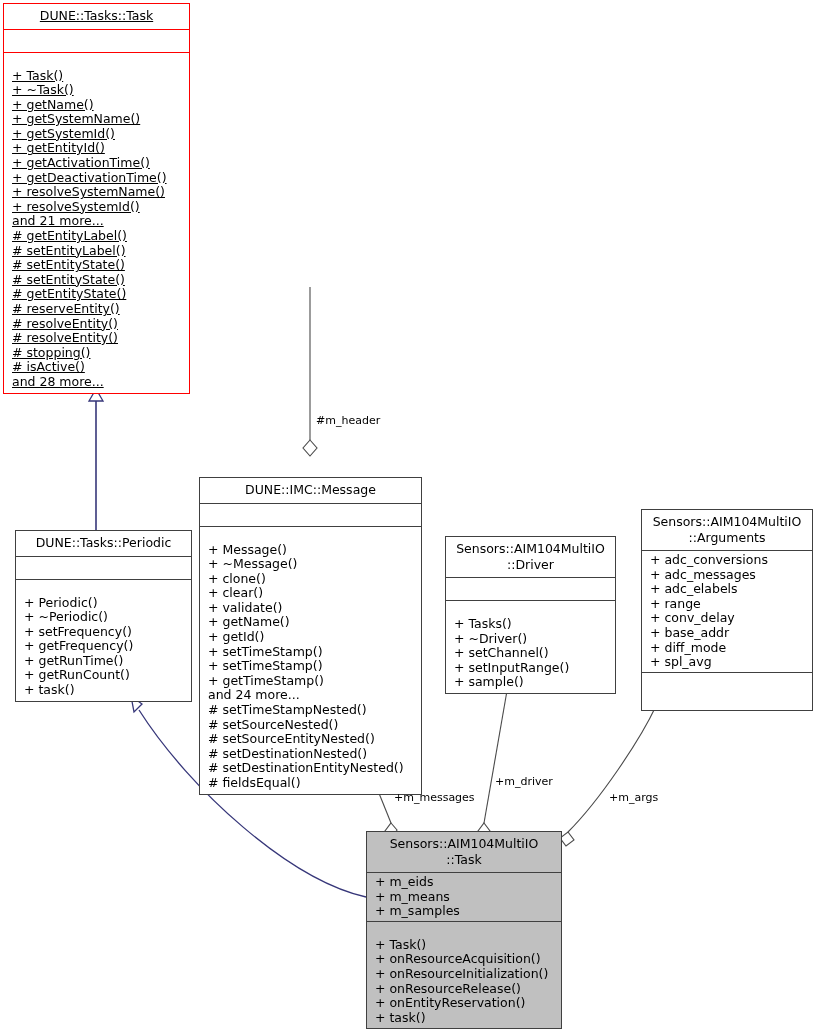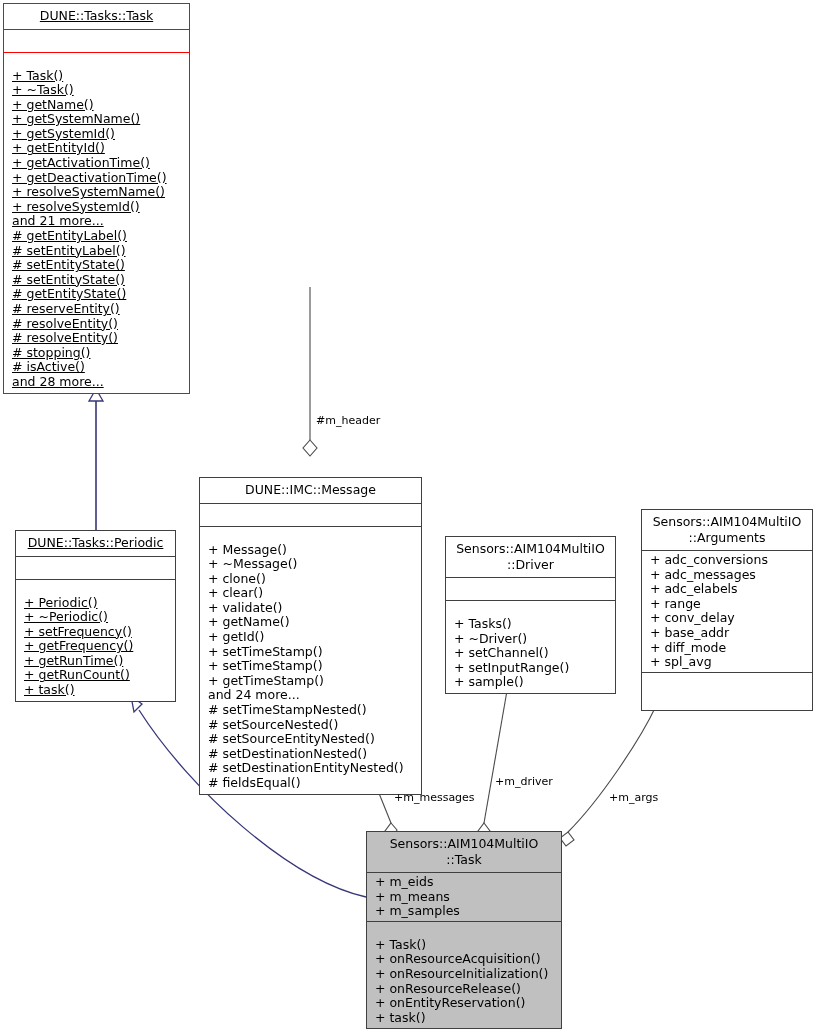--- a/index.html
+++ b/index.html
@@ -196,21 +196,21 @@
         <div class="member">and 24 more...</div>
         <div class="member"># setTimeStampNested()</div>
         <div class="member"># setSourceNested()</div>
         <div class="member"># setSourceEntityNested()</div>
         <div class="member"># setDestinationNested()</div>
         <div class="member"># setDestinationEntityNested()</div>
         <div class="member"># fieldsEqual()</div>
       </div>
   </div>
 
-  <div class="uml-class" style="left:15px; top:530px; width:161px;text-decoration:underline;">
+  <div class="uml-class" style="left:15px; top:530px; width:177px;">
     <div class="cls-title">DUNE::Tasks::Periodic</div>
     <div class="cls-attrs empty"></div>
     <div class="cls-ops">
         <div class="member">+ Periodic()</div>
         <div class="member">+ ~Periodic()</div>
         <div class="member">+ setFrequency()</div>
         <div class="member">+ getFrequency()</div>
         <div class="member">+ getRunTime()</div>
         <div class="member">+ getRunCount()</div>
         <div class="member">+ task()</div>

